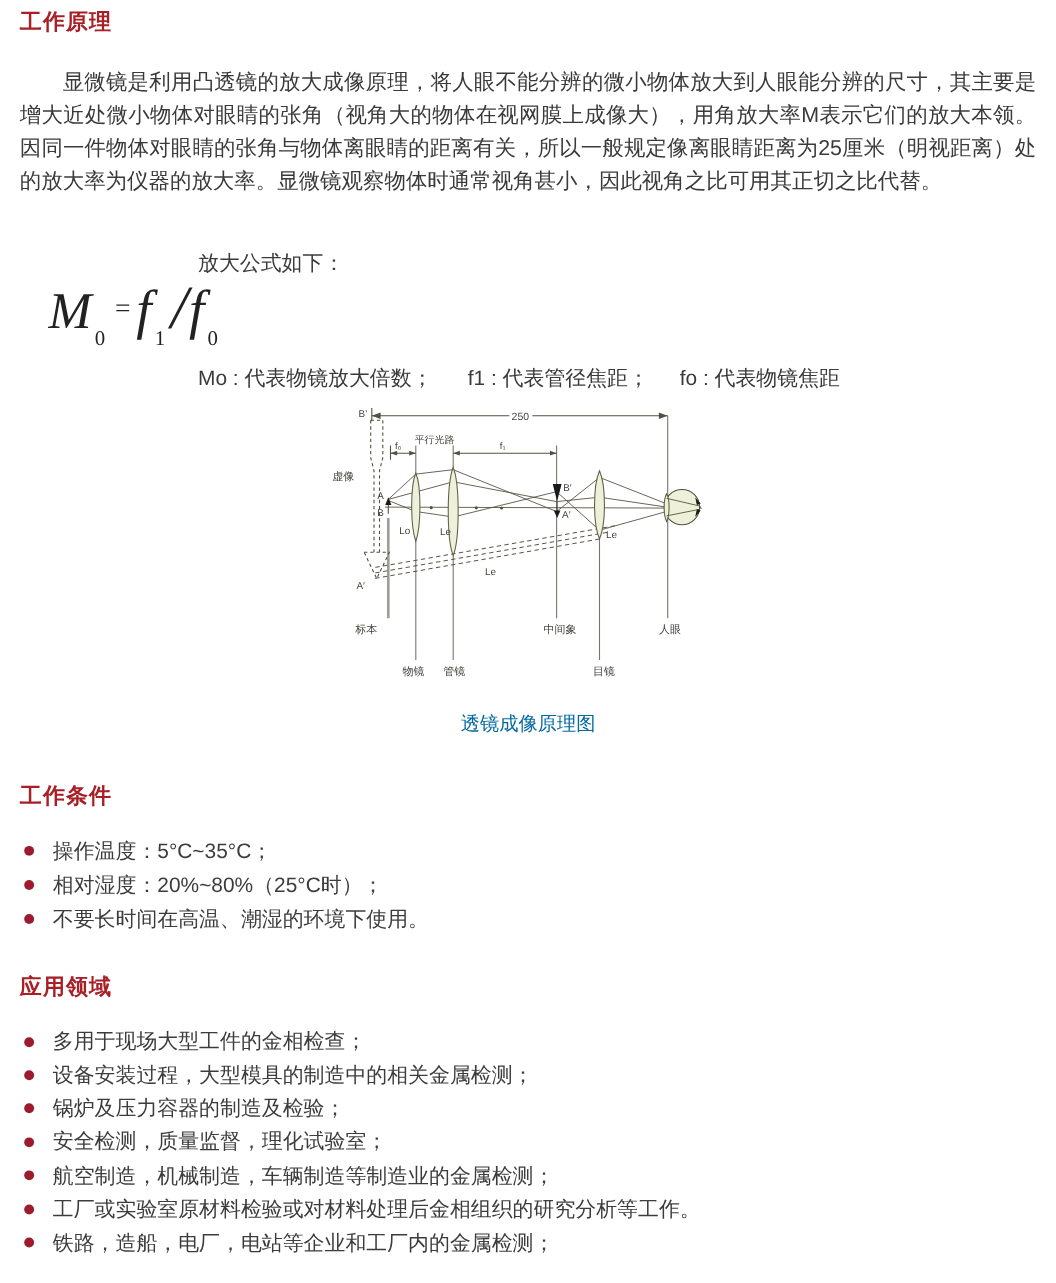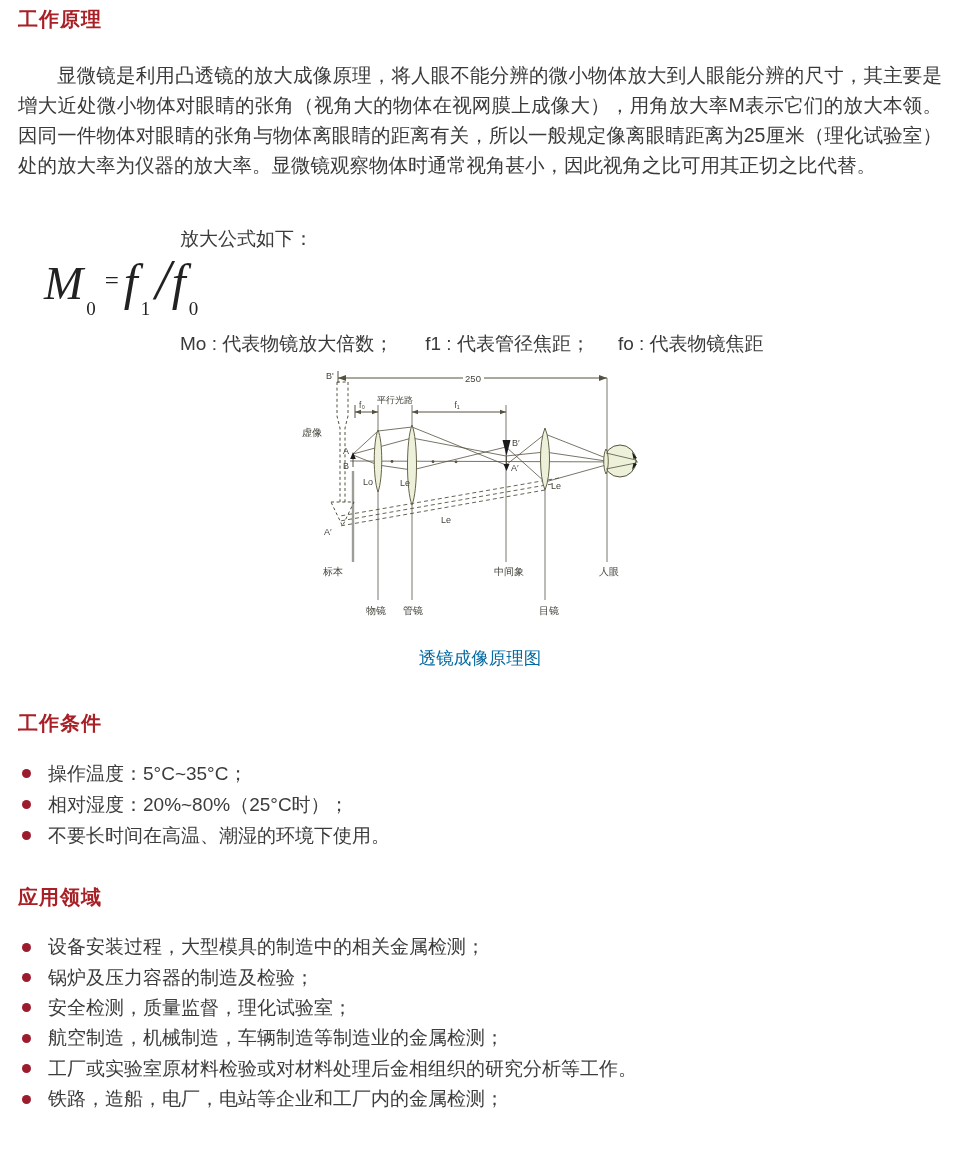--- a/index.html
+++ b/index.html
@@ -44,21 +44,21 @@
   .fil{fill:#55503f;stroke:none;}
   .blk{fill:#1a1a1a;stroke:none;}
 </style>
 </head>
 <body>
 
 <div id="page">
 
   <h2 class="sec-title" id="title-principle">工作原理</h2>
 
-  <p id="intro-para">显微镜是利用凸透镜的放大成像原理，将人眼不能分辨的微小物体放大到人眼能分辨的尺寸，其主要是增大近处微小物体对眼睛的张角（视角大的物体在视网膜上成像大），用角放大率M表示它们的放大本领。因同一件物体对眼睛的张角与物体离眼睛的距离有关，所以一般规定像离眼睛距离为25厘米（理化试验室）处的放大率为仪器的放大率。显微镜观察物体时通常视角甚小，因此视角之比可用其正切之比代替。</p>
+  <p id="intro-para">显微镜是利用凸透镜的放大成像原理，将人眼不能分辨的微小物体放大到人眼能分辨的尺寸，其主要是增大近处微小物体对眼睛的张角（视角大的物体在视网膜上成像大），用角放大率M表示它们的放大本领。因同一件物体对眼睛的张角与物体离眼睛的距离有关，所以一般规定像离眼睛距离为25厘米（明视距离）处的放大率为仪器的放大率。显微镜观察物体时通常视角甚小，因此视角之比可用其正切之比代替。</p>
 
   <div id="formula-intro">放大公式如下：</div>
 
   <div id="formula">
     <span>M</span><sub>0</sub><span class="eq">=</span><span class="fvar">f</span><sub>1</sub><span class="slash">/</span><span class="fvar">f</span><sub>0</sub>
   </div>
 
   <div id="formula-legend">
     <span class="seg1">Mo : 代表物镜放大倍数；</span><span class="seg2">f1 : 代表管径焦距；</span><span>fo : 代表物镜焦距</span>
   </div>
@@ -162,20 +162,24 @@
         <span class="dot"></span>
         <span>不要长时间在高温、潮湿的环境下使用。</span>
       </li>
   </ul>
 
   <h2 class="sec-title" id="title-applications">应用领域</h2>
 
   <ul class="blist" id="list-applications">
     <li>
         <span class="dot"></span>
+        <span>多用于现场大型工件的金相检查；</span>
+      </li>
+    <li>
+        <span class="dot"></span>
         <span>设备安装过程，大型模具的制造中的相关金属检测；</span>
       </li>
     <li>
         <span class="dot"></span>
         <span>锅炉及压力容器的制造及检验；</span>
       </li>
     <li>
         <span class="dot"></span>
         <span>安全检测，质量监督，理化试验室；</span>
       </li>

